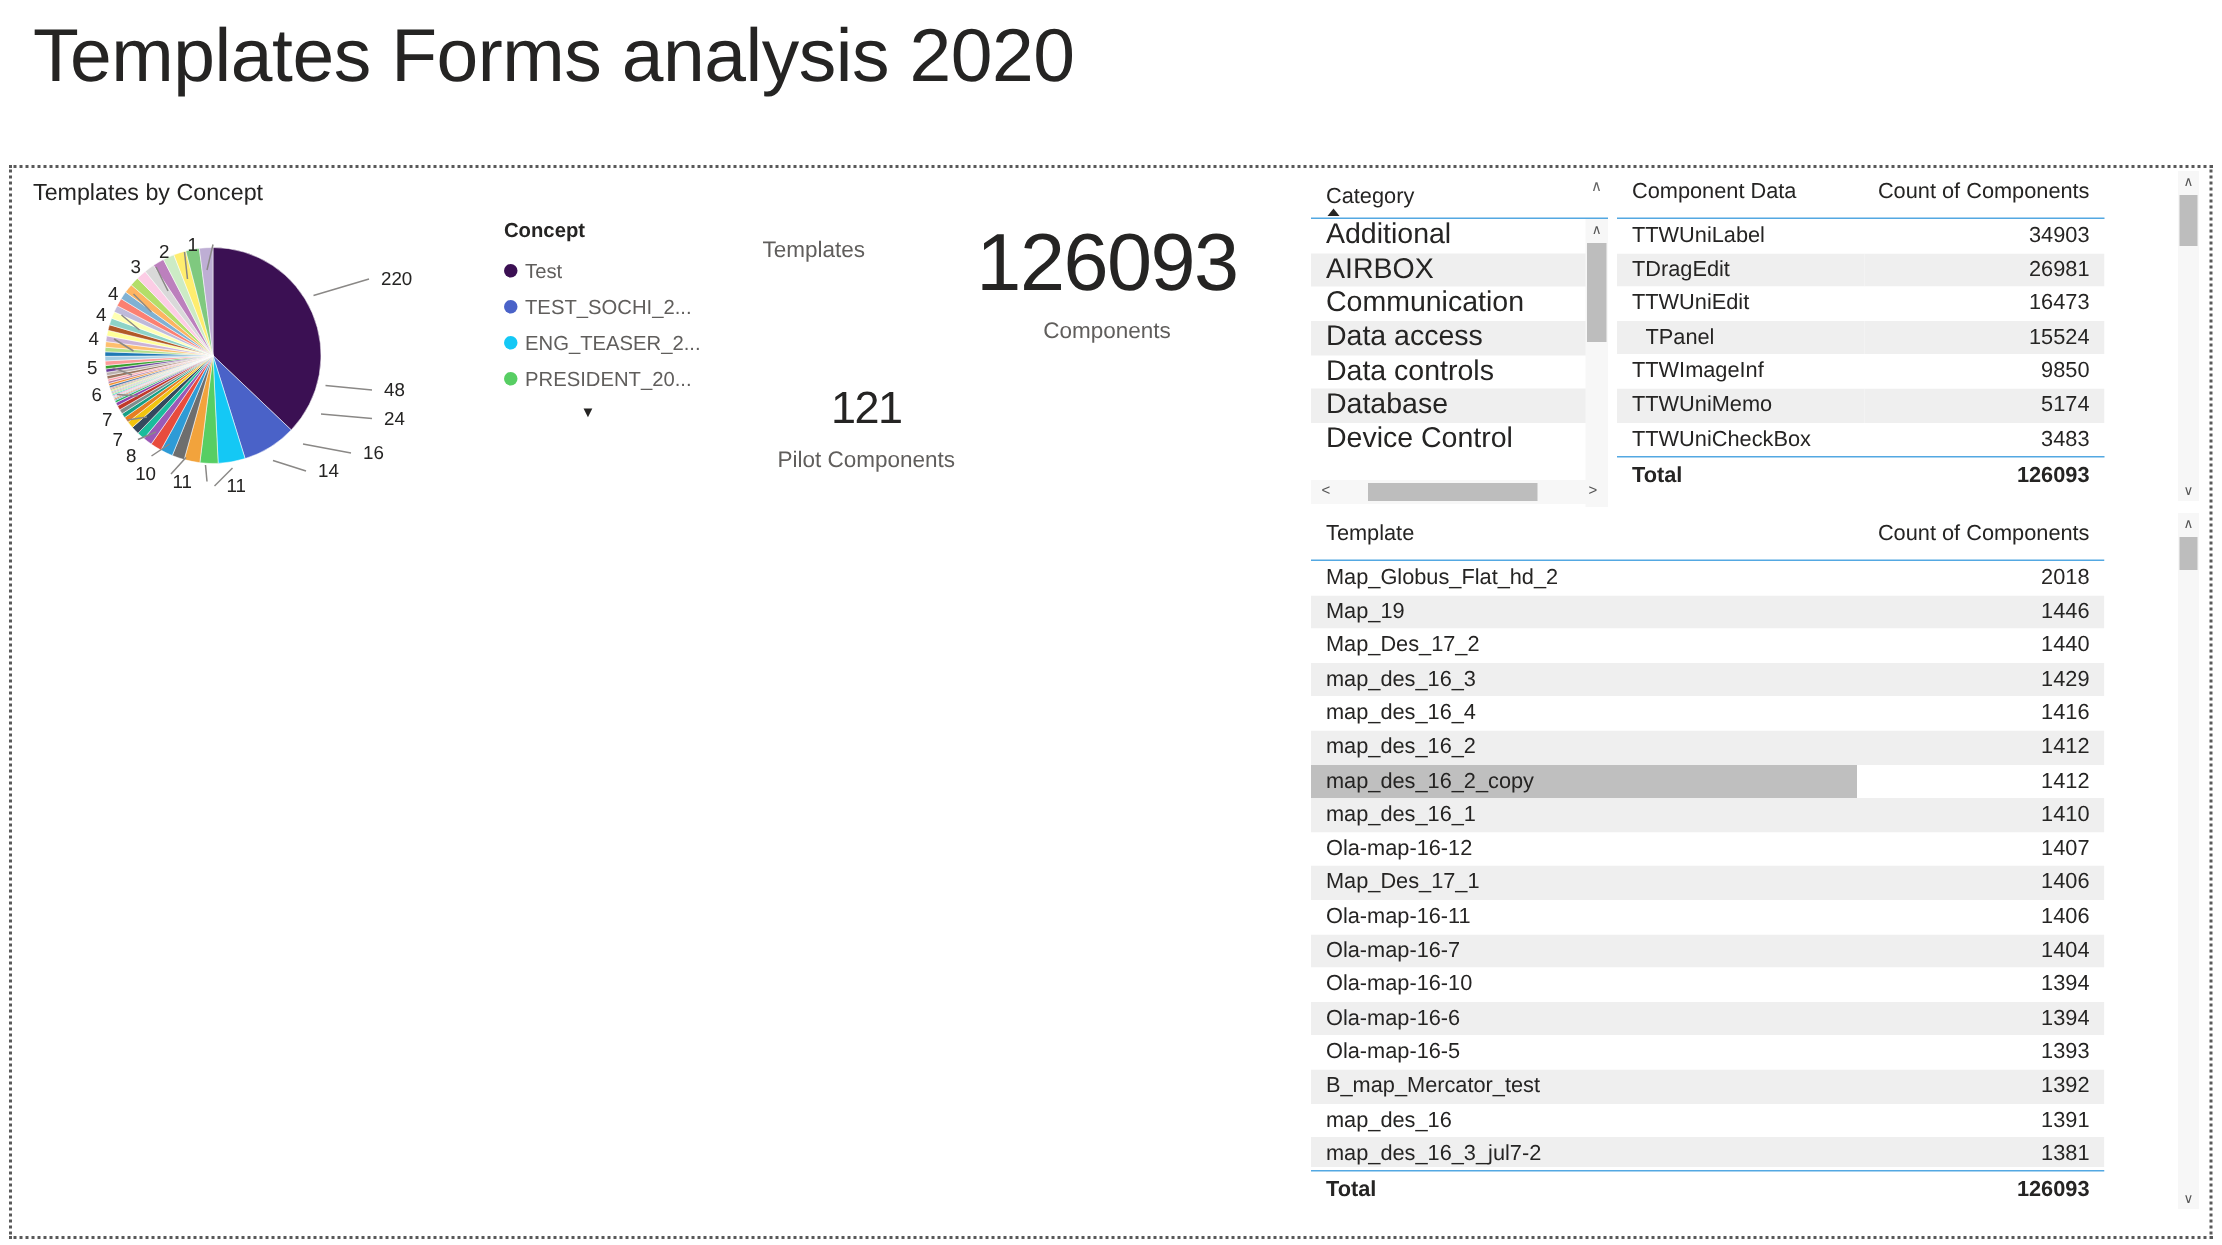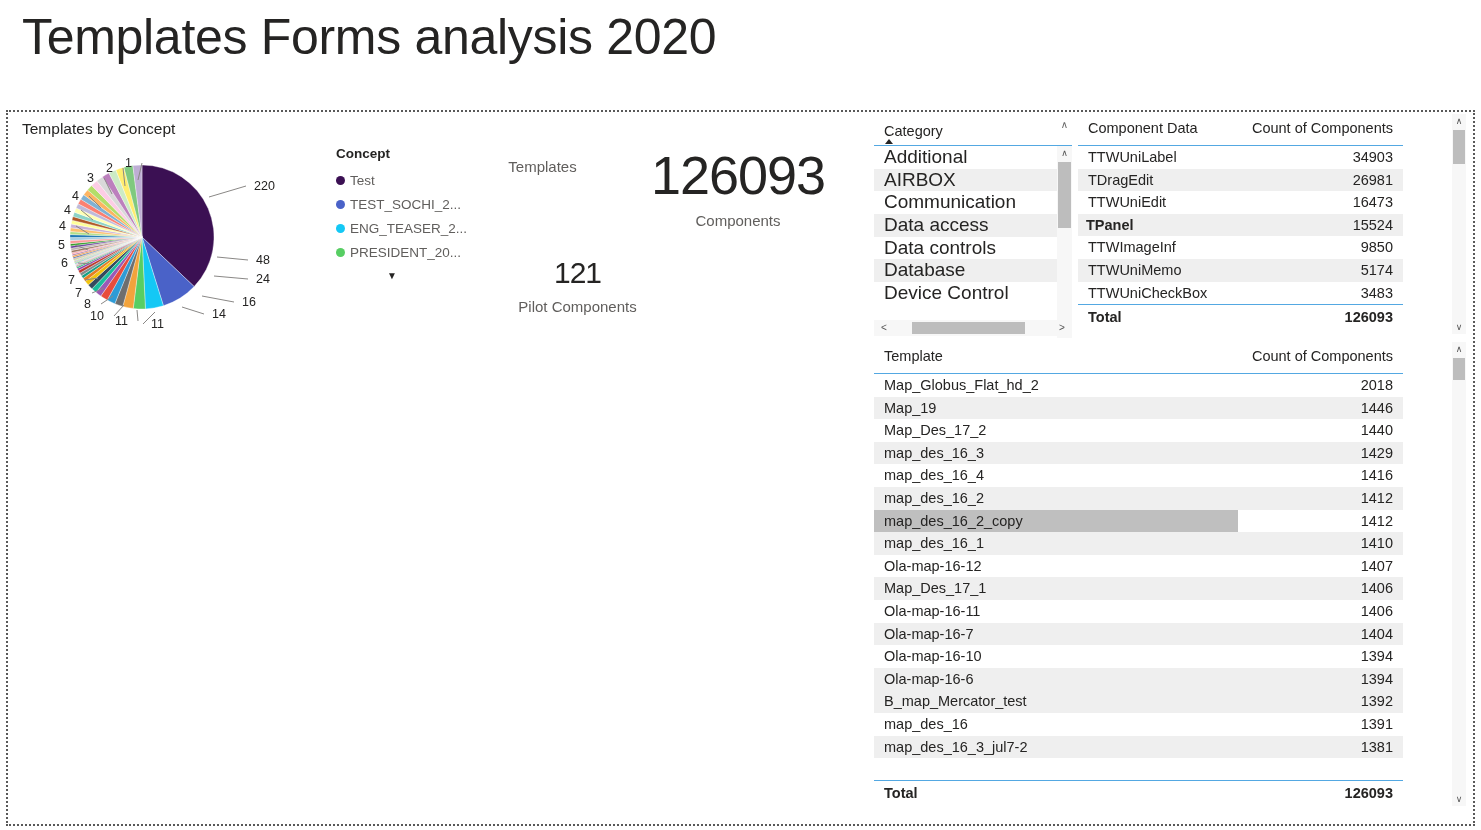--- a/index.html
+++ b/index.html
@@ -499,21 +499,21 @@
           </div>
           <div class="mx-row alt">
             <div class="mx-c-name" style="padding-left: 10px;">TDragEdit</div>
             <div class="mx-c-val" style="width: 160px; padding-right: 10px;">26981</div>
           </div>
           <div class="mx-row">
             <div class="mx-c-name" style="padding-left: 10px;">TTWUniEdit</div>
             <div class="mx-c-val" style="width: 160px; padding-right: 10px;">16473</div>
           </div>
           <div class="mx-row alt">
-            <div class="mx-c-name" style="padding-left: 8px; font-weight: bold;">TPanel</div>
+            <div class="mx-c-name" style="padding-left: 19px;">TPanel</div>
             <div class="mx-c-val" style="width: 160px; padding-right: 10px;">15524</div>
           </div>
           <div class="mx-row">
             <div class="mx-c-name" style="padding-left: 10px;">TTWImageInf</div>
             <div class="mx-c-val" style="width: 160px; padding-right: 10px;">9850</div>
           </div>
           <div class="mx-row alt">
             <div class="mx-c-name" style="padding-left: 10px;">TTWUniMemo</div>
             <div class="mx-c-val" style="width: 160px; padding-right: 10px;">5174</div>
           </div>
@@ -582,20 +582,24 @@
             <div class="mx-c-name" style="padding-left: 10px;">Ola-map-16-7</div>
             <div class="mx-c-val" style="width: 165px; padding-right: 10px;">1404</div>
           </div>
           <div class="mx-row">
             <div class="mx-c-name" style="padding-left: 10px;">Ola-map-16-10</div>
             <div class="mx-c-val" style="width: 165px; padding-right: 10px;">1394</div>
           </div>
           <div class="mx-row alt">
             <div class="mx-c-name" style="padding-left: 10px;">Ola-map-16-6</div>
             <div class="mx-c-val" style="width: 165px; padding-right: 10px;">1394</div>
+          </div>
+          <div class="mx-row">
+            <div class="mx-c-name" style="padding-left: 10px;">Ola-map-16-5</div>
+            <div class="mx-c-val" style="width: 165px; padding-right: 10px;">1393</div>
           </div>
           <div class="mx-row alt">
             <div class="mx-c-name" style="padding-left: 10px;">B_map_Mercator_test</div>
             <div class="mx-c-val" style="width: 165px; padding-right: 10px;">1392</div>
           </div>
           <div class="mx-row">
             <div class="mx-c-name" style="padding-left: 10px;">map_des_16</div>
             <div class="mx-c-val" style="width: 165px; padding-right: 10px;">1391</div>
           </div>
           <div class="mx-row alt">

